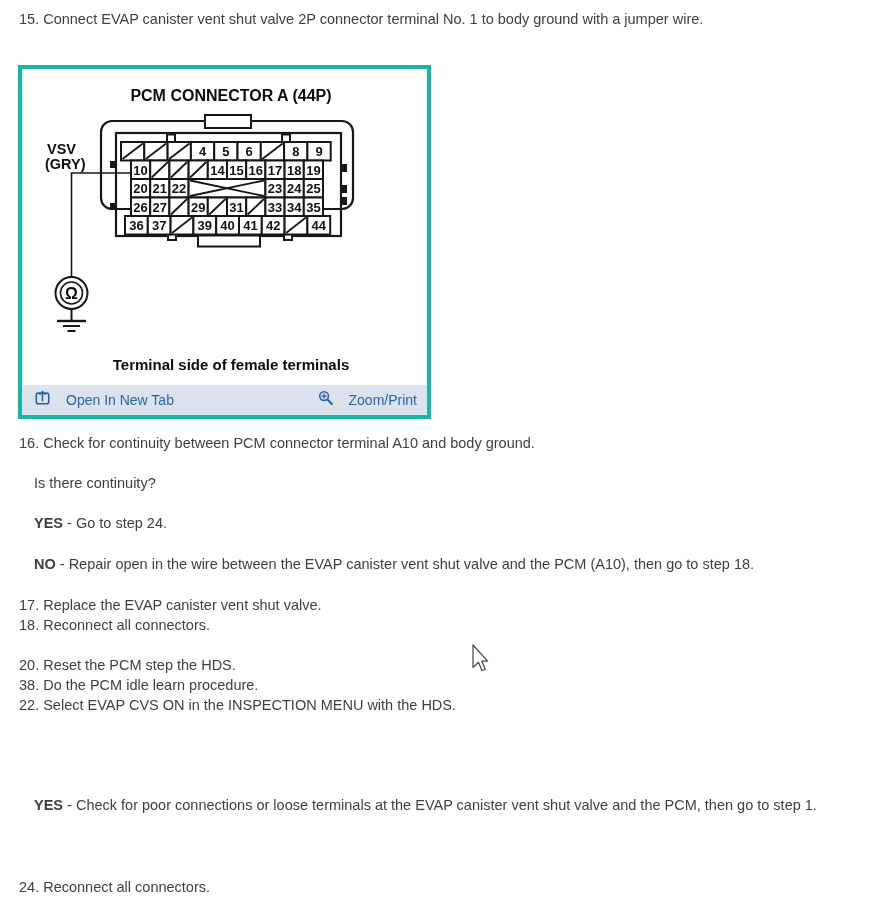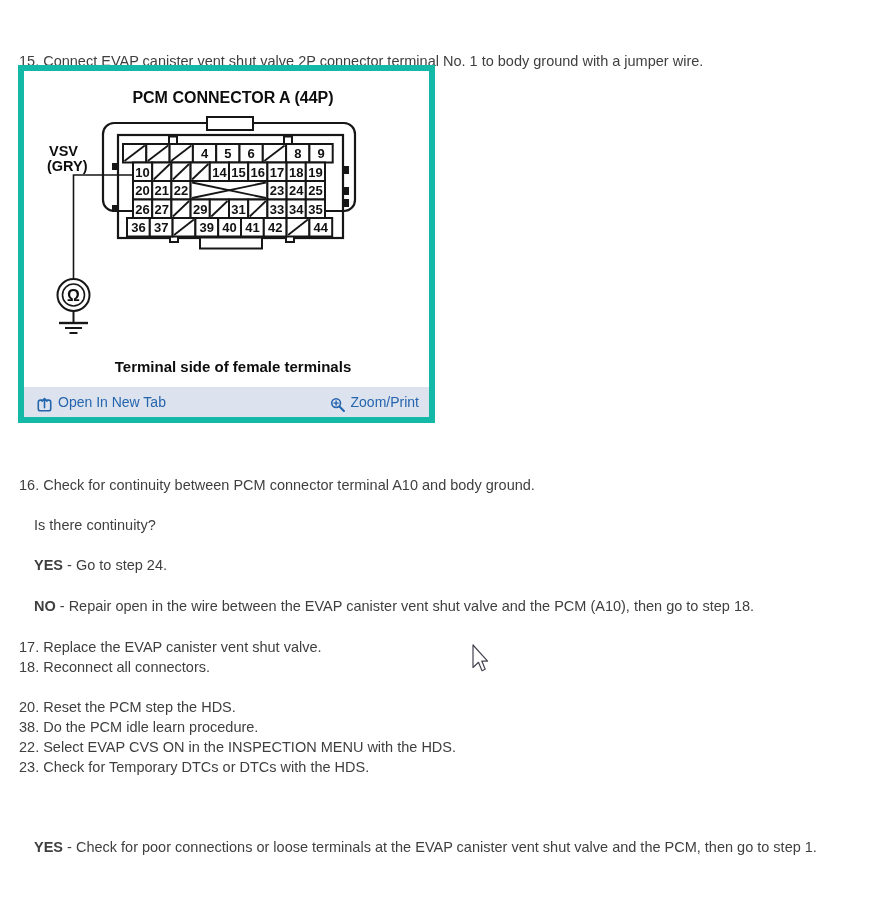--- a/index.html
+++ b/index.html
@@ -1,31 +1,31 @@
 <!DOCTYPE html>
 <html><head>
 <meta charset="utf-8">
 <style>
   html,body{margin:0;padding:0;background:#ffffff;}
   body{width:895px;height:898px;overflow:hidden;font-family:"Liberation Sans",sans-serif;}
   .canvas{position:relative;width:895px;height:898px;background:#ffffff;color:#3f3f3f;
           font-size:14.5px;line-height:20px;}
-  .line{position:absolute;white-space:nowrap;margin-top:42px;}
+  .line{position:absolute;white-space:nowrap;}
   .num-line{left:19px;}
   .sub-line{left:34px;}
   .branch-label{font-weight:700;}
 
   
   .figure{position:absolute;left:18px;top:65px;width:405px;height:346px;
-          border:6px solid #14b8a6;background:#ffffff;}
+          border:4px solid #14b8a6;background:#ffffff;}
   .figure svg.diagram{display:block;}
   .figure-footer{position:absolute;left:0;bottom:0;width:100%;height:30px;background:#dde3ee;
           display:flex;align-items:center;justify-content:space-between;
           padding:0 10px 0 13px;box-sizing:border-box;}
-  .flink{display:flex;align-items:flex-end;gap:6px;color:#2565ae;font-size:14px;cursor:pointer;}
+  .flink{display:flex;align-items:flex-start;gap:16px;color:#2565ae;font-size:14px;cursor:pointer;}
   .flink svg{flex:0 0 auto;}
 
   
   .sline{stroke:#161616;fill:none;}
   .cell{fill:#ffffff;stroke:#161616;stroke-width:2;}
   .hatch{stroke:#161616;stroke-width:1.8;}
   .nub{fill:#161616;stroke:none;}
   .bump{fill:#ffffff;stroke:#161616;stroke-width:2;}
   .pin-num{font-family:"Liberation Sans",sans-serif;font-size:13px;font-weight:700;
            fill:#111111;text-anchor:middle;}
@@ -201,21 +201,20 @@
   <div class="line num-line" style="top:433px"><span>16.</span> <span>Check for continuity between PCM connector terminal A10 and body ground.</span></div>
   <div class="line sub-line" style="top:473px">Is there continuity?</div>
   <div class="line sub-line" style="top:513px"><span class="branch-label">YES</span> <span>- Go to step 24.</span></div>
   <div class="line sub-line" style="top:554px"><span class="branch-label">NO</span> <span>- Repair open in the wire between the EVAP canister vent shut valve and the PCM (A10), then go to step 18.</span></div>
 
   <div class="line num-line" style="top:595px"><span>17.</span> <span>Replace the EVAP canister vent shut valve.</span></div>
   <div class="line num-line" style="top:615px"><span>18.</span> <span>Reconnect all connectors.</span></div>
   <div class="line num-line" style="top:655px"><span>20.</span> <span>Reset the PCM step the HDS.</span></div>
   <div class="line num-line" style="top:675px"><span>38.</span> <span>Do the PCM idle learn procedure.</span></div>
   <div class="line num-line" style="top:695px"><span>22.</span> <span>Select EVAP CVS ON in the INSPECTION MENU with the HDS.</span></div>
-  <div class="line num-line" style="top:715px"><span>23.</span> <span>Check for Temporary DTCs or DTCs with the HDS.</span></div>
 
   <div class="line sub-line" style="top:795px"><span class="branch-label">YES</span> <span>- Check for poor connections or loose terminals at the EVAP canister vent shut valve and the PCM, then go to step 1.</span></div>
 
   <div class="line num-line" style="top:877px"><span>24.</span> <span>Reconnect all connectors.</span></div>
 
   <svg class="cursor" width="17" height="28" viewBox="0 0 17 28">
     <path d="M1 1 L1 23.5 L6.5 18.3 L10 26.7 L13.2 25.3 L9.8 17.1 L15.6 17.1 Z" fill="#ffffff" stroke="#45434f" stroke-width="1.2" stroke-linejoin="round"></path>
   </svg>
 
 </div>

